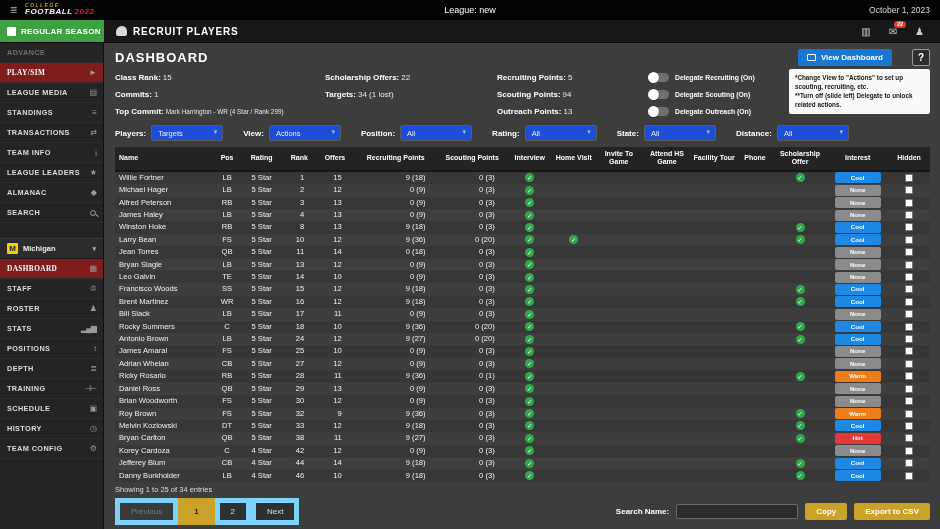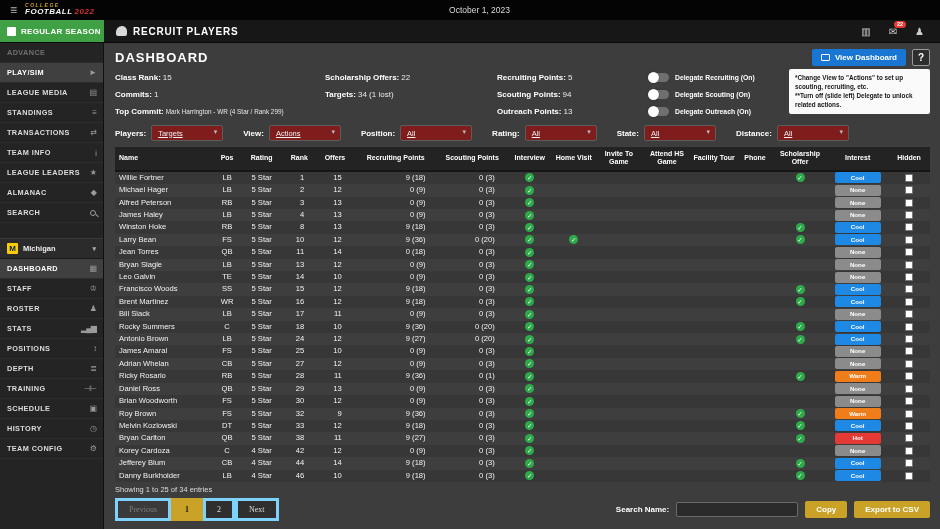--- a/index.html
+++ b/index.html
@@ -26,33 +26,33 @@
   .helmet-icon { width:11px; height:10px; background:#d8d8d8; border-radius:6px 5px 2px 2px; display:inline-block; }
   .appbar-icons { margin-left:auto; display:flex; align-items:center; gap:18px; padding-right:16px; color:#ccc; font-size:10px; }
   .abicon { position:relative; cursor:pointer; }
   .badge { position:absolute; top:-5px; right:-9px; background:#e53935; color:#fff; font-size:5.5px; font-weight:bold; border-radius:6px; padding:1px 3px; line-height:1; }
 
   
   .sidebar { position:absolute; top:43px; left:0; bottom:0; width:104px; background:#242424; border-right:1px solid #101010; overflow:hidden; }
   .side-item { height:20px; display:flex; align-items:center; justify-content:space-between; padding:0 7px; font-size:7.3px; font-weight:bold; letter-spacing:.4px; color:#dcdcdc; border-bottom:1px solid #2d2d2d; cursor:pointer; white-space:nowrap; }
   .side-icon { font-size:8px; color:#9a9a9a; font-weight:normal; letter-spacing:-1px; }
   .side-item.dim { color:#707070; }
-  .side-item.active { background:#404040; color:#fff; }
+  .side-item.active { background:#7f1d1d; color:#fff;font-family:Liberation Serif, serif; }
   .team-select { margin-top:15px; height:21px; background:#2b2b2b; border-top:1px solid #3a3a3a; border-bottom:1px solid #1a1a1a; display:flex; align-items:center; gap:5px; padding:0 7px; font-size:7.5px; font-weight:bold; cursor:pointer; }
   .team-logo { width:11px; height:11px; background:#ffcb05; color:#00274c; font-size:8px; font-weight:bold; display:flex; align-items:center; justify-content:center; border-radius:1px; flex:0 0 auto; }
   .caret { margin-left:auto; font-size:7px; color:#aaa; }
   .caret::after { content:"▾"; }
   .icon-search { width:6px; height:6px; border:1px solid #9a9a9a; border-radius:50%; position:relative; display:inline-block; }
   .icon-search::after { content:""; position:absolute; width:4px; height:1px; background:#9a9a9a; transform:rotate(45deg); right:-4px; bottom:-1px; }
 
   
   .main { position:absolute; top:43px; left:105px; right:0; bottom:0; background:#3d3d3d; padding:6px 10px 4px; }
   .dash-head { display:flex; align-items:center; justify-content:space-between; margin-bottom:3px; }
   .dash-title { font-size:13px; letter-spacing:1px; color:#fff; font-weight:bold; }
-  .dash-actions { display:flex; gap:6px; }
+  .dash-actions { display:flex; gap:20px; }
   .view-btn { height:17px; background:#1976d2; color:#fff; border:none; border-radius:2px; font-size:8px; font-weight:bold; display:flex; align-items:center; gap:5px; padding:0 9px; cursor:pointer; font-family:inherit; }
   .monitor-icon { width:9px; height:7px; border:1px solid #fff; border-radius:1px; display:inline-block; }
   .help-btn { width:18px; height:17px; background:#2e2e2e; border:1px solid #999; border-radius:2px; color:#fff; font-weight:bold; font-size:10px; cursor:pointer; font-family:inherit; }
 
   .stats-row { display:flex; gap:14px; margin:2px 0 3px; }
   .stat-col { display:flex; flex-direction:column; }
   .stat-col.c1 { width:196px; } .stat-col.c2 { width:158px; } .stat-col.c3 { width:138px;text-align:right; }
   .stat-line { height:17px; display:flex; align-items:center; gap:2px; font-size:8px; white-space:nowrap; }
   .stat-label { font-weight:bold; color:#fff; }
   .stat-value { color:#e8e8e8; }
@@ -60,21 +60,21 @@
   .toggle-col { width:126px; display:flex; flex-direction:column; }
   .toggle-line { height:17px; display:flex; align-items:center; gap:6px; }
   .toggle { width:20px; height:9px; background:#6f6f6f; border-radius:5px; position:relative; flex:0 0 auto; cursor:pointer; }
   .toggle::before { content:""; position:absolute; left:-1px; top:-1px; width:11px; height:11px; border-radius:50%; background:#fff; box-shadow:0 0 1px #000; }
   .toggle-label { font-size:6.8px; font-weight:bold; color:#fff; white-space:nowrap; }
   .note-box { flex:1; max-width:158px; background:#fafafa; color:#151515; font-size:6.3px; line-height:1.45; padding:4px 6px; border-radius:2px; font-weight:bold; align-self:flex-start; }
 
   .filter-row { display:flex; align-items:flex-start; gap:20px; margin:5px 0 6px; }
   .filter-group { display:flex; align-items:center; gap:5px; }
   .filter-label { font-size:8px; font-weight:bold; color:#fff; }
-  .select { position:relative; background:#7f1d1d; border:1px solid #5c5c5c; border-radius:2px; color:#eee; font-size:7.5px; padding:2.5px 18px 2.5px 6px; min-width:72px; cursor:pointer; white-space:nowrap;text-decoration:underline; }
+  .select { position:relative; background:#1d4ed8; border:1px solid #5c5c5c; border-radius:2px; color:#eee; font-size:7.5px; padding:2.5px 18px 2.5px 6px; min-width:72px; cursor:pointer; white-space:nowrap; }
   .select::after { content:"▾"; position:absolute; right:5px; top:2px; font-size:7px; color:#bbb; }
 
   table.recruits { width:100%; border-collapse:collapse; table-layout:fixed; }
   .recruits thead th { background:#232323; color:#fff; font-size:7px; font-weight:bold; padding:3px 2px; text-align:center; vertical-align:middle; line-height:1.2; border-bottom:2px solid #161616; cursor:pointer; }
   .recruits thead th.al { text-align:left; padding-left:4px; }
   .recruits tbody td { font-size:7.6px; color:#f2f2f2; height:12.4px; line-height:12.4px; padding:0 2px; text-align:center; white-space:nowrap; overflow:hidden; }
   .recruits tbody tr:nth-child(odd)  { background:#373737; }
   .recruits tbody tr:nth-child(even) { background:#3e3e3e; }
   .recruits td.al { text-align:left; padding-left:4px; }
   .recruits td.num { text-align:right; padding-right:12px; }
@@ -82,41 +82,42 @@
   .interest-btn { display:inline-block; width:46px; padding:1.5px 0; border-radius:2px; font-size:6.2px; font-weight:bold; color:#fff; text-align:center; line-height:1.3; cursor:pointer; }
   .interest-btn.cool { background:#1e88e5; }
   .interest-btn.none { background:#8b8b8b; }
   .interest-btn.warm { background:#ef7d1a; }
   .interest-btn.hot  { background:#e53935; }
   .checkbox { display:inline-block; width:8px; height:8px; background:#fff; border:1px solid #777; border-radius:1px; vertical-align:middle; cursor:pointer; }
 
   .showing { font-size:7.5px; color:#ddd; margin:3px 0 4px; }
   .bottom-row { display:flex; align-items:center; justify-content:space-between; }
   .pagination { display:flex; }
-  .page-btn { background:#2f2f2f; border:3px solid #7dd3fc; color:#ddd; font-size:8px; padding:4px 11px; cursor:pointer; font-family:Liberation Serif, serif; }
+  .page-btn { background:#2f2f2f; border:5px solid #7dd3fc; color:#ddd; font-size:8px; padding:4px 11px; cursor:pointer; font-family:Liberation Sans, sans-serif; }
   .page-btn.disabled { color:#7c7c7c; background:#3a3a3a; }
   .page-btn.active { background:#c9a227; color:#1b1b1b; font-weight:bold; border-color:#c9a227; }
   .search-export { display:flex; align-items:center; gap:7px; }
   .search-label { font-size:8px; font-weight:bold; color:#fff; }
   .search-input { width:122px; height:15px; background:#2b2b2b; border:1px solid #6a6a6a; border-radius:2px; color:#eee; font-size:8px; padding:0 4px; font-family:inherit; }
   .yellow-btn { background:#c9a227; border:none; border-radius:2px; color:#fff; font-size:8px; font-weight:bold; padding:4px 11px; cursor:pointer; font-family:inherit; }
 </style>
 </head>
 <body>
 
 <div class="app">
 
   <header class="topbar">
     <div class="tb-left">
       <span class="hamburger">≡</span>
       <div class="logo">
         <span class="logo-top">COLLEGE</span>
         <span class="logo-main"><span>FOOTBALL</span><span class="logo-year">2022</span></span>
       </div>
     </div>
+    <div class="tb-center">League: new</div>
     <div class="tb-right">October 1, 2023</div>
   </header>
 
   <div class="appbar">
     <button class="season-btn">
       <span class="cal-icon"></span>
       <span>REGULAR SEASON</span>
     </button>
     <div class="page-head">
       <span class="helmet-icon"></span>

